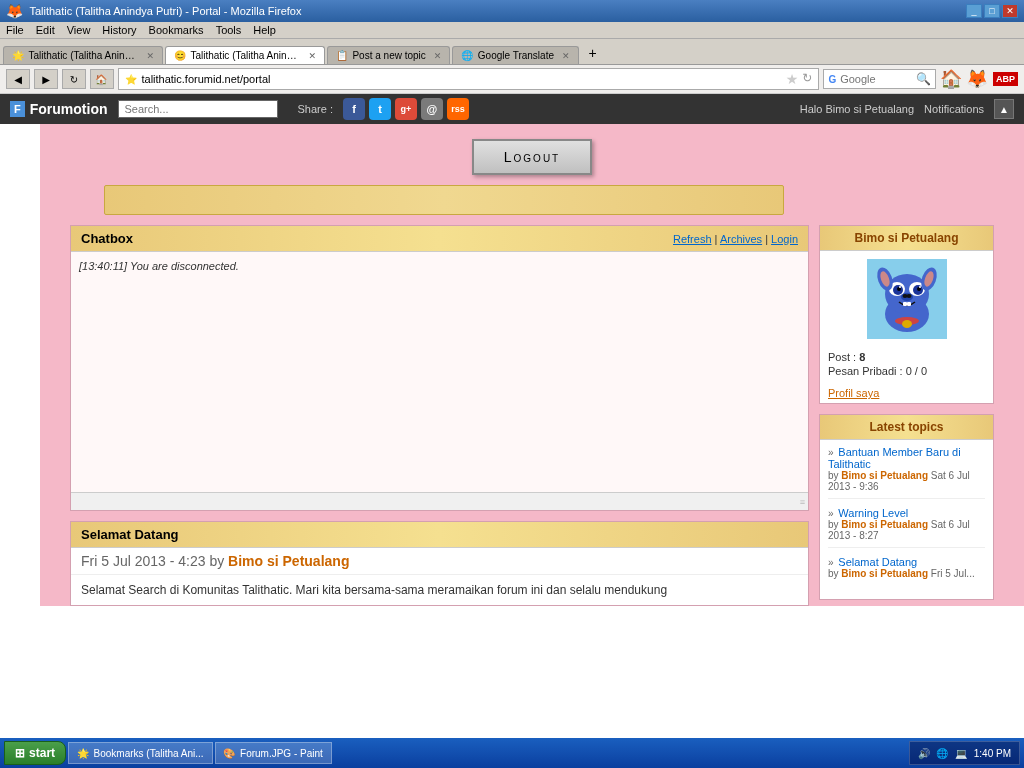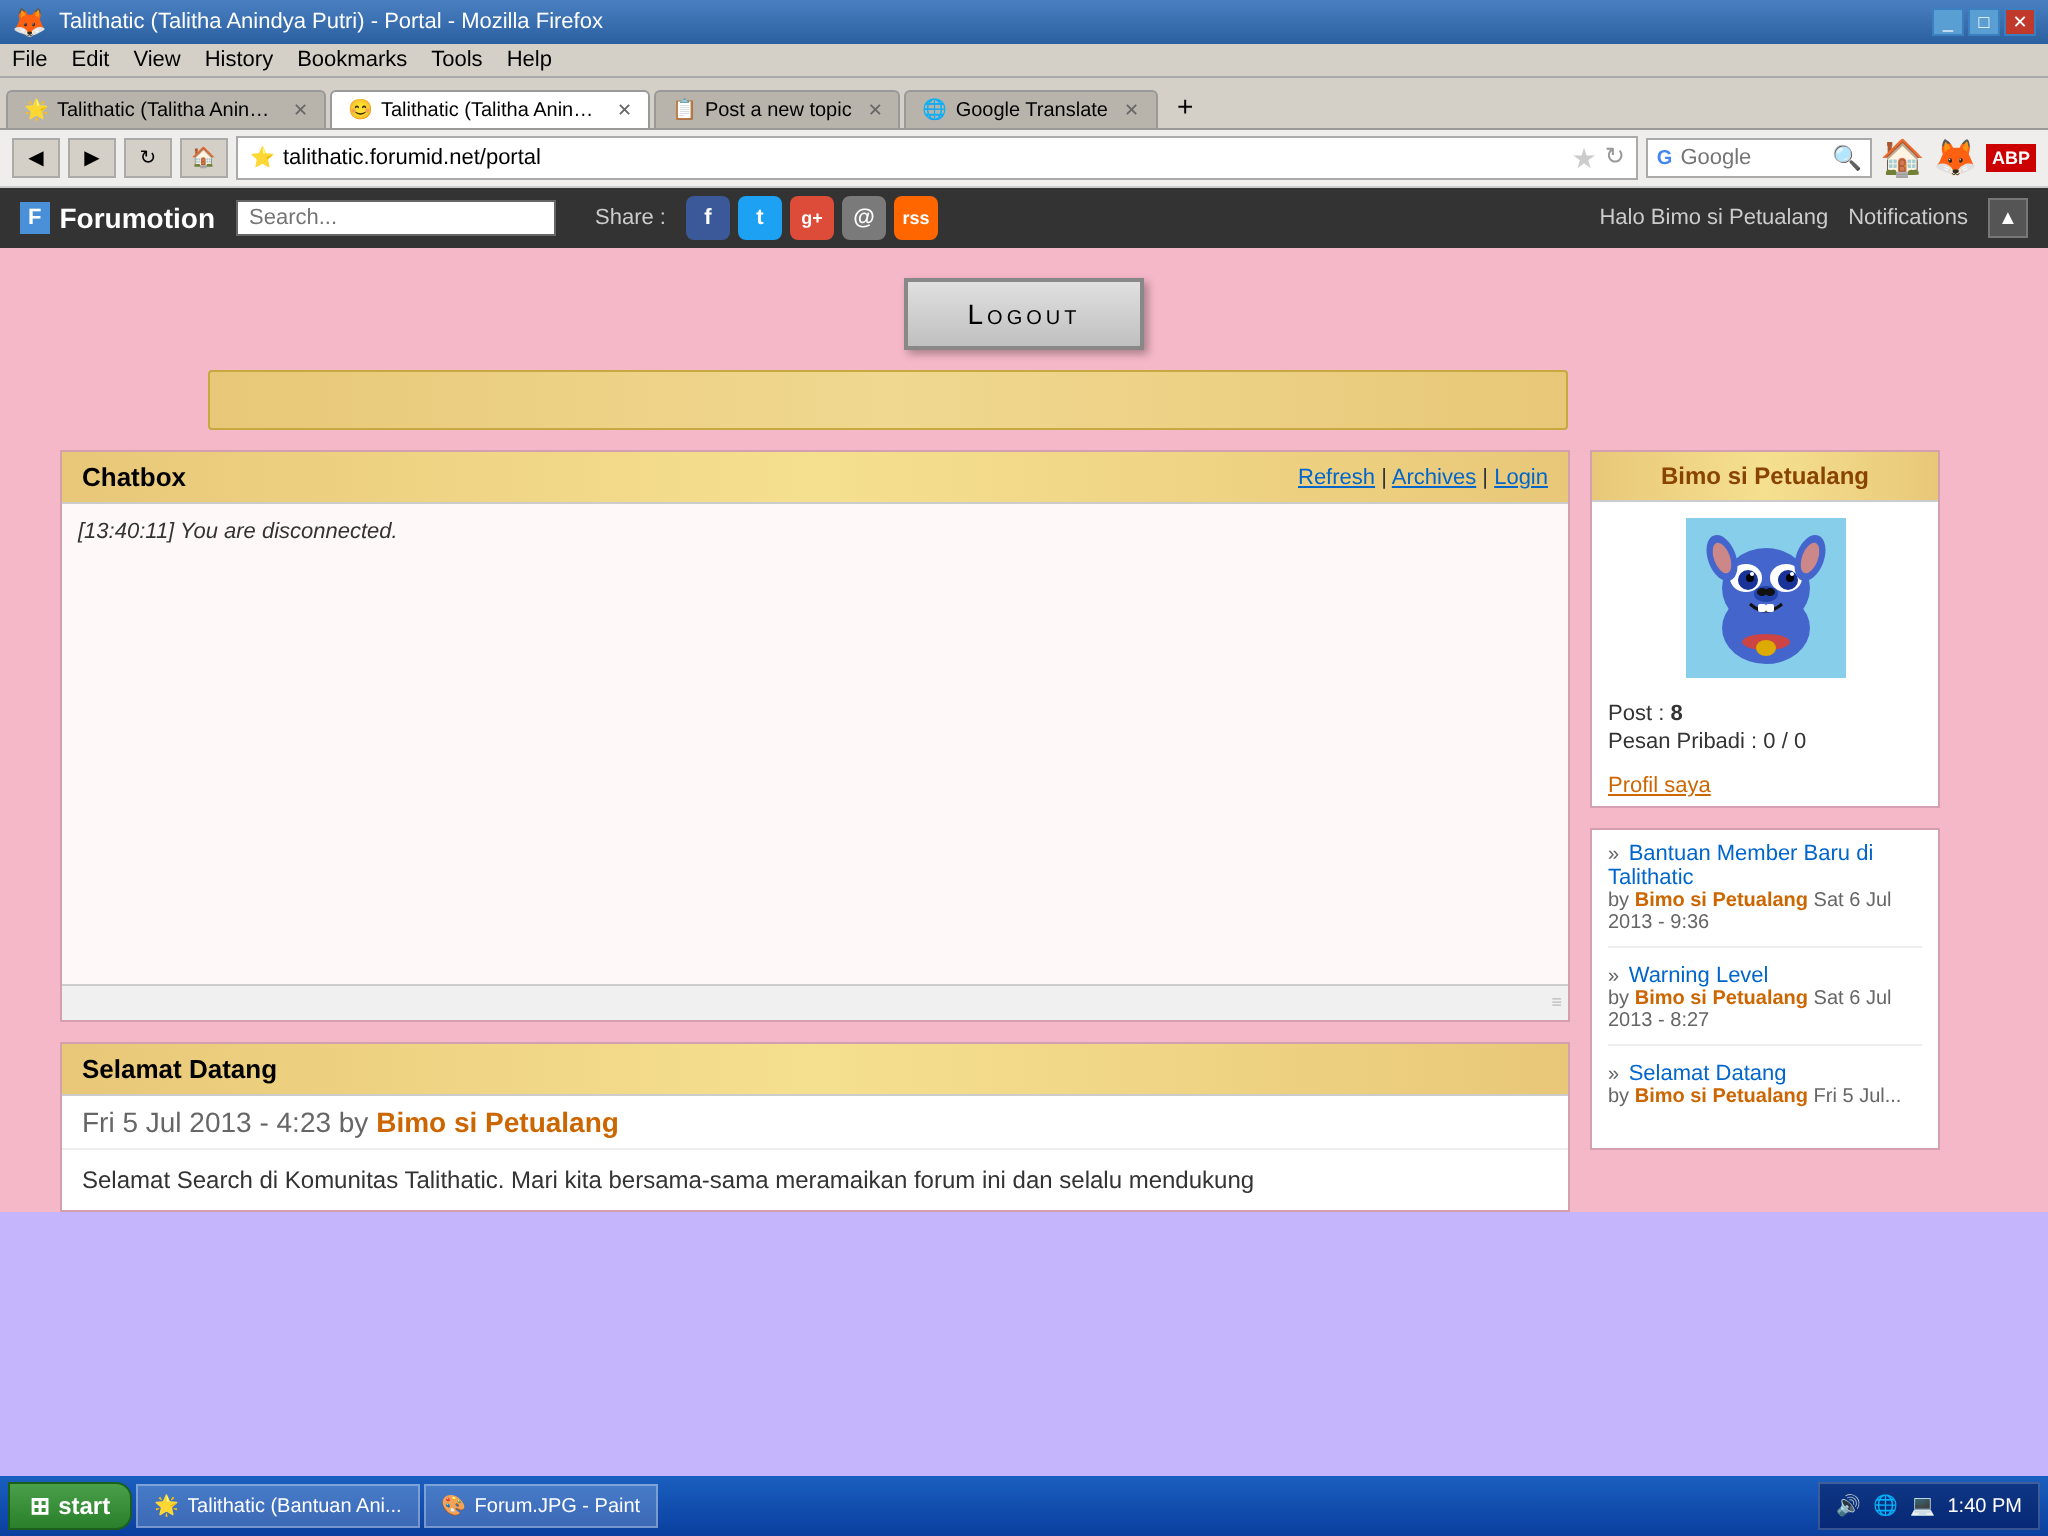--- a/index.html
+++ b/index.html
@@ -148,24 +148,25 @@
       color: white;
       border: 1px solid #777;
       width: 20px; height: 20px;
       font-size: 10px;
       cursor: pointer;
       display: flex; align-items: center; justify-content: center;
     }
 
     
     .main-content {
-      background: #c4b5fd;
+      background: #ffffff;
       width: 100%;
       overflow-y: auto;
       height: calc(768px - 22px - 22px - 32px - 28px - 32px);
+      padding-left: 40px;
     }
     .logout-btn {
       background: linear-gradient(to bottom, #e0e0e0, #c0c0c0);
       border: 2px solid #888;
       padding: 8px 30px;
       font-size: 14px;
       font-variant: small-caps;
       letter-spacing: 2px;
       cursor: pointer;
       box-shadow: 2px 2px 4px rgba(0,0,0,0.3);
@@ -519,20 +520,21 @@
             </div>
             <div>
               <span>Pesan Pribadi :</span>
               <span>0 / 0</span>
             </div>
           </div>
           <a class="user-link">Profil saya</a>
         </div>
 
         <div class="latest-topics">
+          <div class="lt-header">Latest topics</div>
           <div class="lt-body">
 
             <div class="lt-item">
               <span class="lt-bullet">»</span>
               <a class="lt-title">Bantuan Member Baru di Talithatic</a><br>
               <span class="lt-by">by <a>Bimo si Petualang</a> Sat 6 Jul 2013 - 9:36</span>
             </div>
 
 
             <div class="lt-item">
@@ -556,21 +558,21 @@
 </div>
 
 <div class="taskbar">
   <button class="start-btn">
     <span>⊞</span>
     <span>start</span>
   </button>
   <div class="taskbar-items">
     <div class="taskbar-item">
       <span>🌟</span>
-      <span style="overflow:hidden;white-space:nowrap;text-overflow:ellipsis;max-width:120px;">Talithatic (Bantuan Ani...</span>
+      <span style="overflow:hidden;white-space:nowrap;text-overflow:ellipsis;max-width:120px;">Bookmarks (Talitha Ani...</span>
     </div>
     <div class="taskbar-item">
       <span>🎨</span>
       <span style="overflow:hidden;white-space:nowrap;text-overflow:ellipsis;max-width:100px;">Forum.JPG - Paint</span>
     </div>
   </div>
   <div class="taskbar-right">
     <span>🔊</span>
     <span>🌐</span>
     <span>💻</span>

